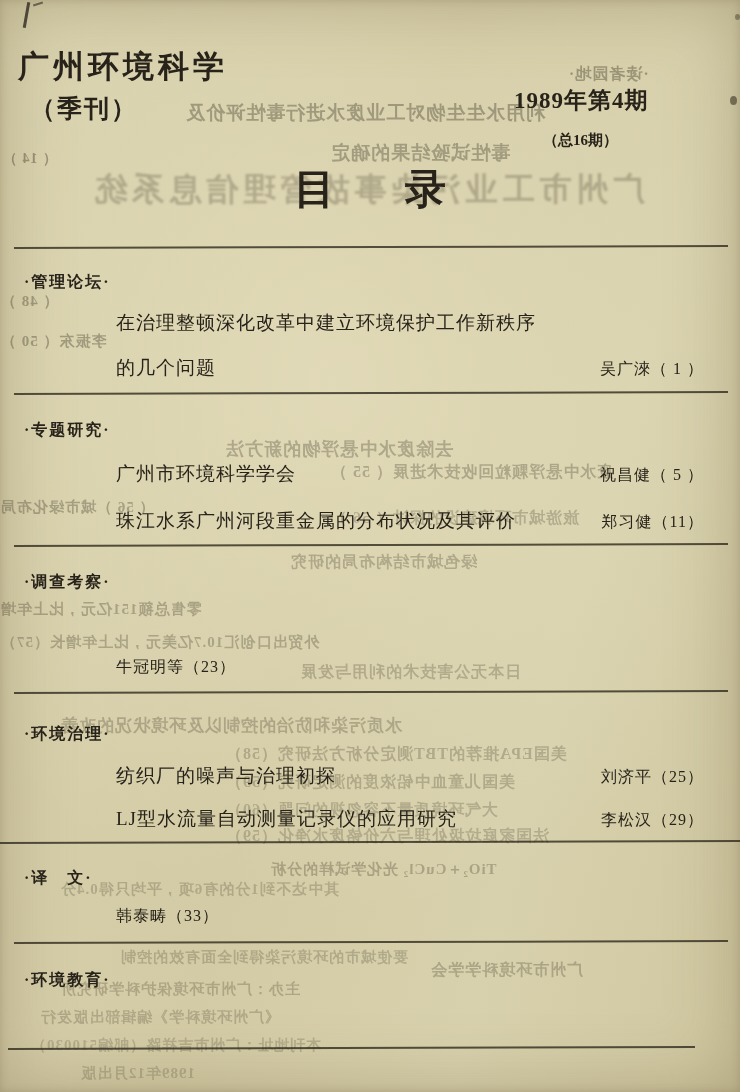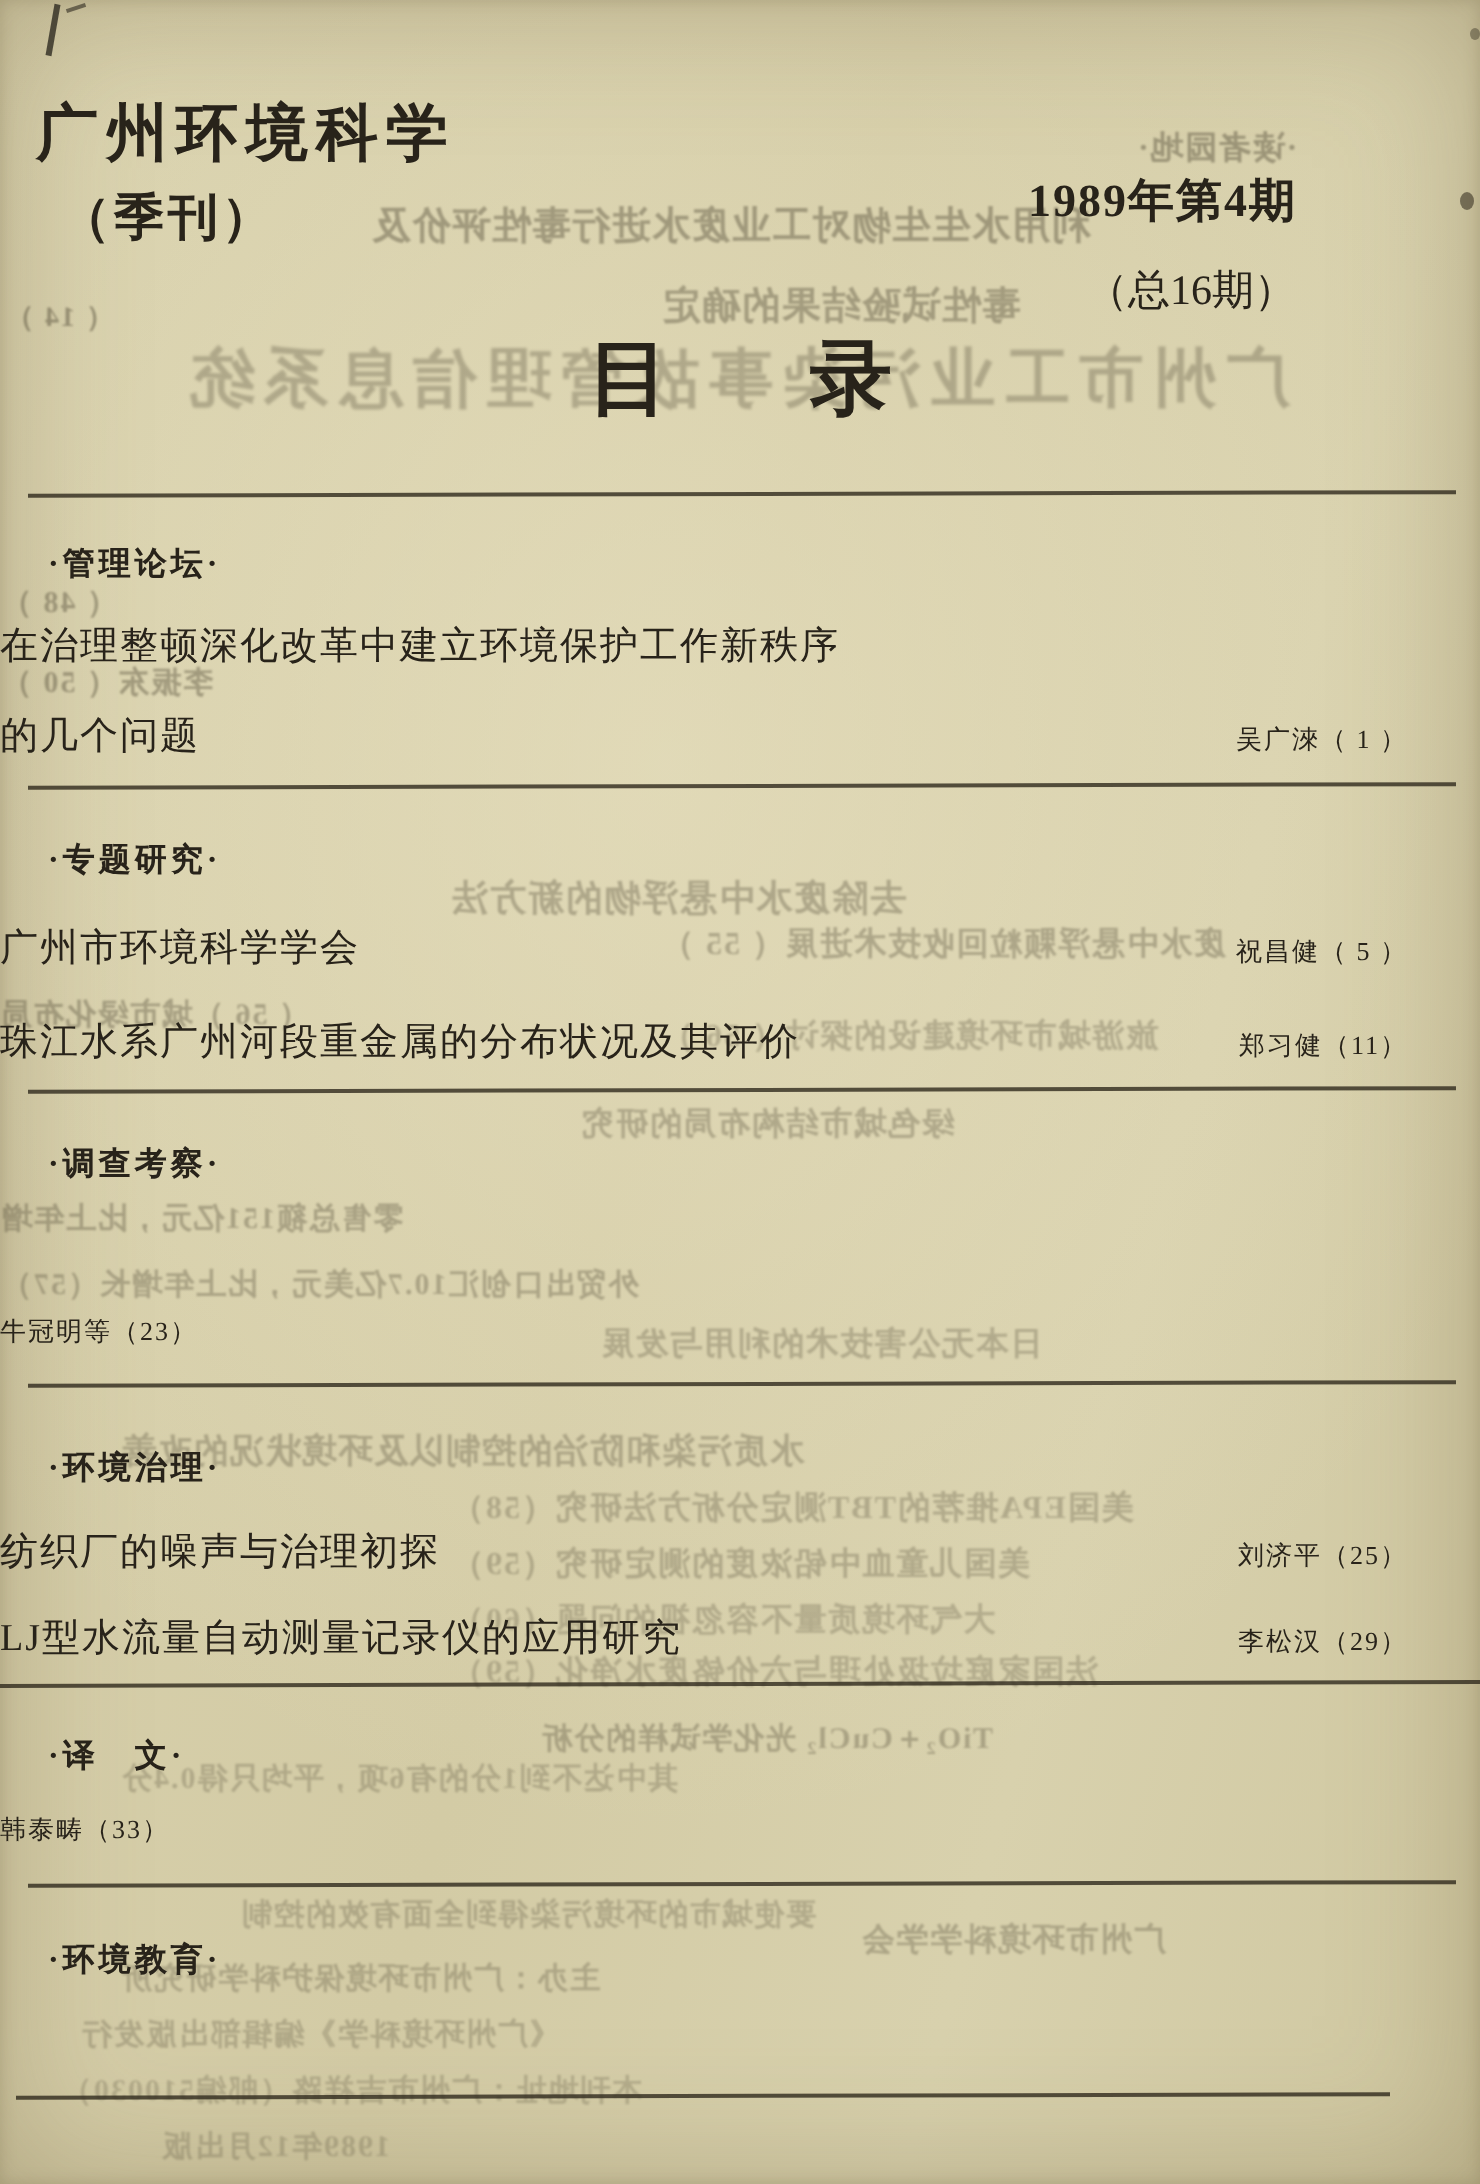--- a/index.html
+++ b/index.html
@@ -13,31 +13,31 @@
       linear-gradient(105deg,#d9d2ae 0%,#d3cba5 45%,#d8d1ad 72%,#cfc7a0 100%);
     box-shadow: inset 0 0 70px rgba(118,103,66,.38), inset 0 0 8px rgba(100,88,55,.25);
     font-family:"Liberation Serif","DejaVu Serif",serif;
     color:#28231a;
   }
   .abs{position:absolute;}
   
   .journal-title{top:46px;left:18px;font-size:31px;font-weight:700;letter-spacing:4px;}
   .quarterly{top:92px;left:30px;font-size:25px;font-weight:600;letter-spacing:2px;}
   .issue{top:85px;left:514px;font-size:23px;font-weight:600;letter-spacing:1px;}
-  .volume{top:131px;left:543px;font-size:21px;font-weight:400;}
+  .volume{top:131px;left:543px;font-size:15px;font-weight:700;}
   .toc-title{top:162px;left:294px;font-size:41px;font-weight:700;letter-spacing:70px;white-space:nowrap;}
   
   .rule{position:absolute;left:14px;right:12px;height:2px;background:#332d20;opacity:.82;transform:rotate(-.15deg);}
   .rule.full{left:0;right:0;}
   
   .sec{position:absolute;left:24px;font-size:16px;font-weight:700;letter-spacing:2px;white-space:nowrap;}
-  .row{position:absolute;left:0;right:0;padding-right:36px;
+  .row{position:absolute;left:0;right:0;padding-left:116px;padding-right:36px;
        display:flex;justify-content:space-between;align-items:baseline;box-sizing:border-box;}
   .row .t{font-size:19px;letter-spacing:1px;white-space:nowrap;}
-  .row .ref{font-size:13px;letter-spacing:1px;white-space:nowrap;}
+  .row .ref{font-size:16px;letter-spacing:1px;white-space:nowrap;}
   
   .ghost{position:absolute;transform:scaleX(-1);color:#4a4330;filter:blur(.6px);
          font-weight:600;white-space:nowrap;pointer-events:none;letter-spacing:1px;}
   .ghost.big{font-weight:800;letter-spacing:5px;filter:blur(.8px);}
   
   .corner-mark{position:absolute;left:25px;top:2px;width:3px;height:26px;background:#2e2a20;transform:rotate(10deg);opacity:.8;}
   .corner-mark2{position:absolute;left:33px;top:3px;width:10px;height:2px;background:#2e2a20;transform:rotate(-18deg);opacity:.6;}
   .speck1{position:absolute;right:3px;top:96px;width:7px;height:9px;border-radius:50%;background:rgba(45,39,26,.55);}
   .speck2{position:absolute;right:0px;top:14px;width:5px;height:6px;border-radius:50%;background:rgba(45,39,26,.4);}
 </style>

